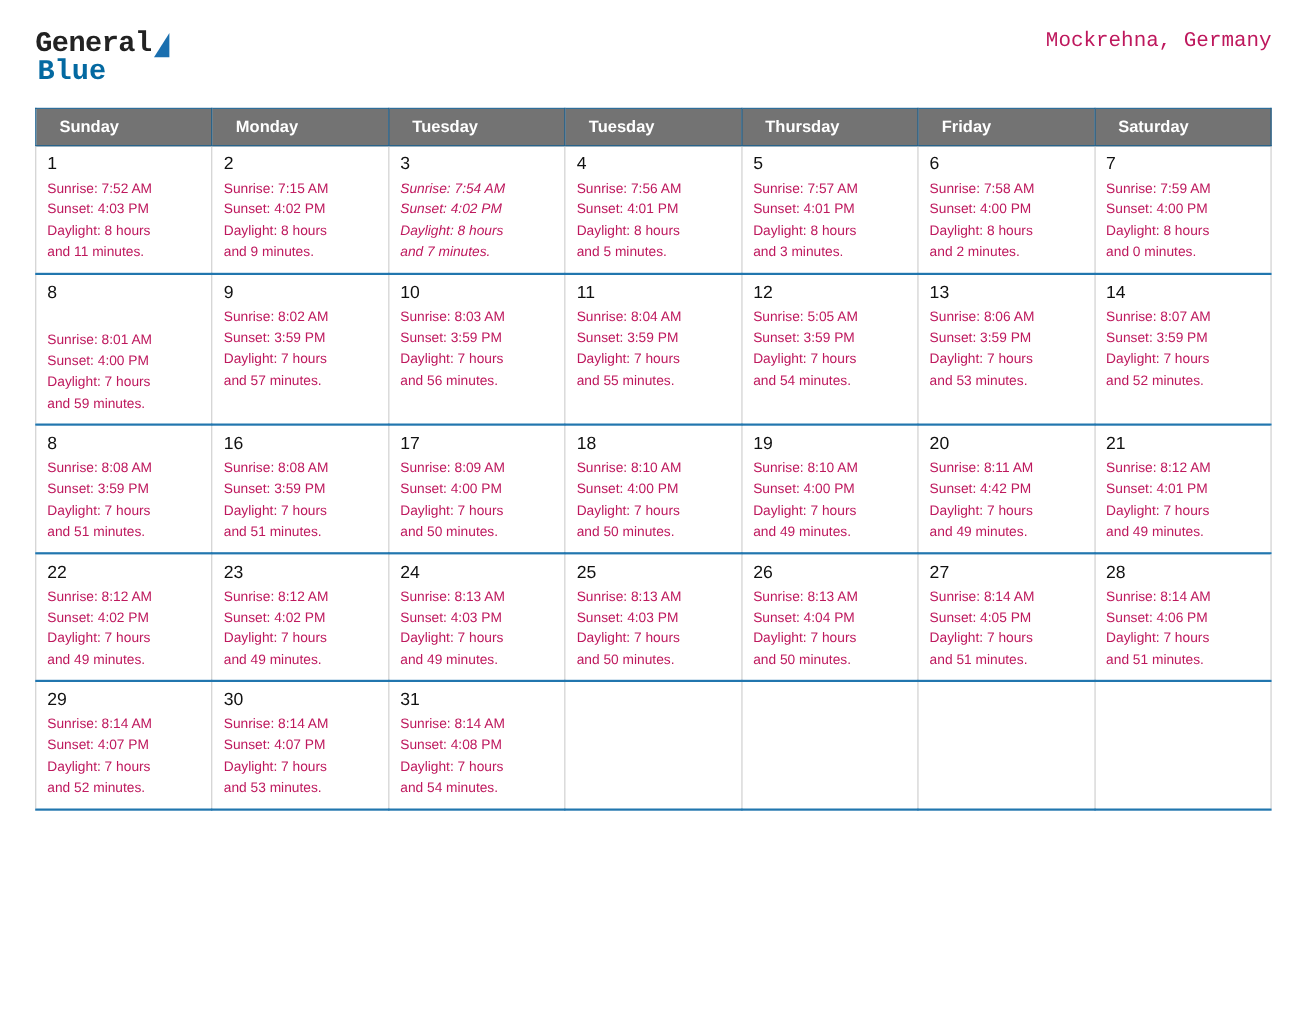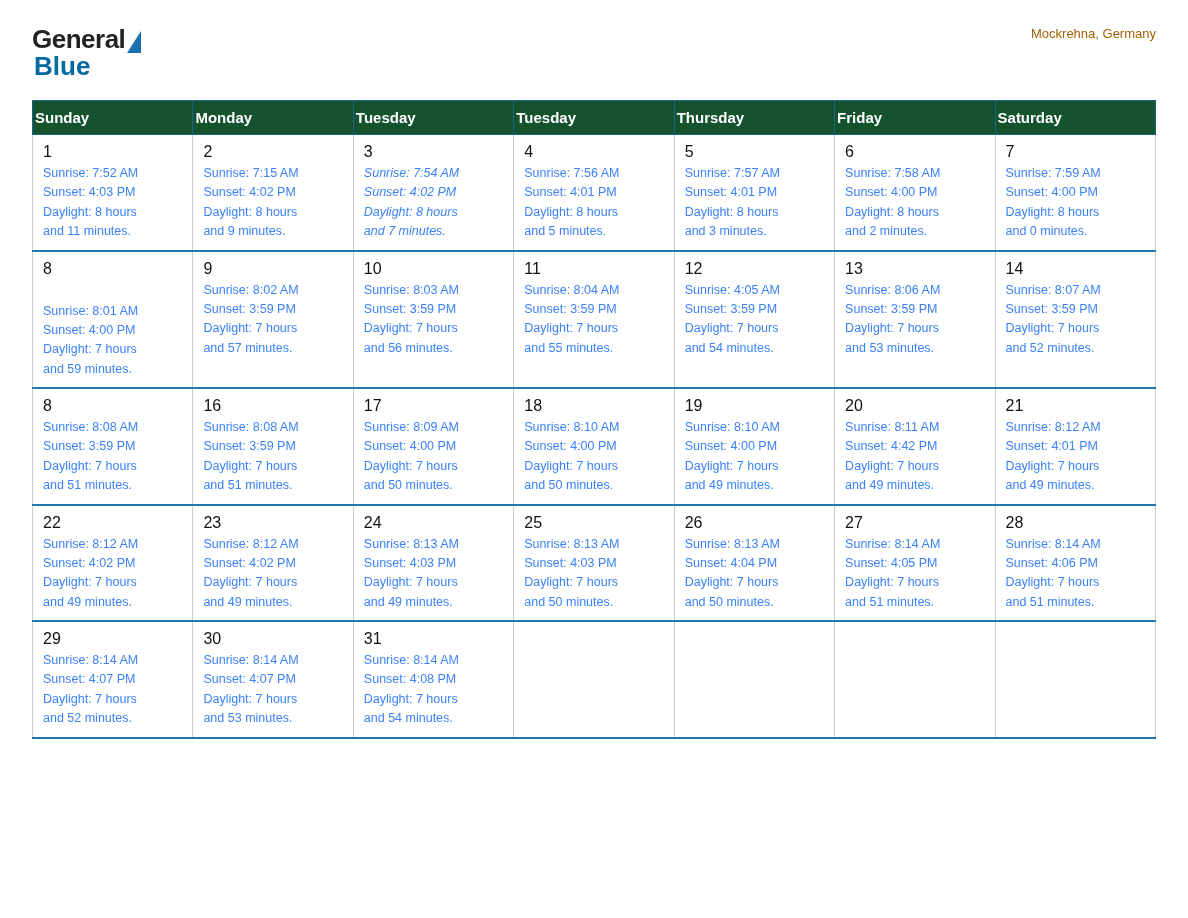--- a/index.html
+++ b/index.html
@@ -8,20 +8,21 @@
       background: #fff;
       padding: 24px 32px;
       width: 1188px;
       min-height: 918px;
     }
     .header {
       display: flex;
       justify-content: space-between;
       align-items: flex-start;
       margin-bottom: 18px;
+      font-family: Liberation Mono, monospace;
     }
     .logo {
       display: flex;
       flex-direction: column;
       align-items: flex-start;
     }
     .logo-top {
       display: flex;
       align-items: center;
     }
@@ -49,35 +50,35 @@
     .title-block {
       text-align: right;
     }
     .month-year {
       font-size: 46px;
       font-weight: bold;
       color: #111;
       letter-spacing: -1px;
     }
     .location {
-      font-size: 13px;
-      color: #a16207;
+      font-size: 19px;
+      color: #be185d;
       margin-top: 2px;
     }
     table {
       width: 100%;
       border-collapse: collapse;
       table-layout: fixed;
     }
     thead tr th {
-      background-color: #14532d;
+      background-color: #737373;
       color: #fff;
       font-size: 15px;
       font-weight: bold;
-      padding: 8px 2px;
+      padding: 8px 21px;
       text-align: left;
       border: 1px solid #1a6090;
     }
     tbody tr td {
       vertical-align: top;
       padding: 8px 10px;
       border: 1px solid #ccc;
       font-size: 13px;
       color: #222;
       height: 100px;
@@ -87,21 +88,21 @@
     }
     .day-num {
       font-size: 16px;
       font-weight: normal;
       color: #111;
       display: block;
       margin-bottom: 3px;
     }
     .day-info {
       font-size: 12.5px;
-      color: #3b82f6;
+      color: #be185d;
       line-height: 1.55;
     }
     .empty-cell {
       background: #fff;
     }
   </style>
 </head>
 <body>
 
 <div class="header">
@@ -205,21 +206,21 @@
         </td>
         <td>
           <span class="day-num">11</span>
           <div class="day-info" style="white-space: pre-line;">Sunrise: 8:04 AM
 Sunset: 3:59 PM
 Daylight: 7 hours
 and 55 minutes.</div>
         </td>
         <td>
           <span class="day-num">12</span>
-          <div class="day-info" style="white-space: pre-line;">Sunrise: 4:05 AM
+          <div class="day-info" style="white-space: pre-line;">Sunrise: 5:05 AM
 Sunset: 3:59 PM
 Daylight: 7 hours
 and 54 minutes.</div>
         </td>
         <td>
           <span class="day-num">13</span>
           <div class="day-info" style="white-space: pre-line;">Sunrise: 8:06 AM
 Sunset: 3:59 PM
 Daylight: 7 hours
 and 53 minutes.</div>

